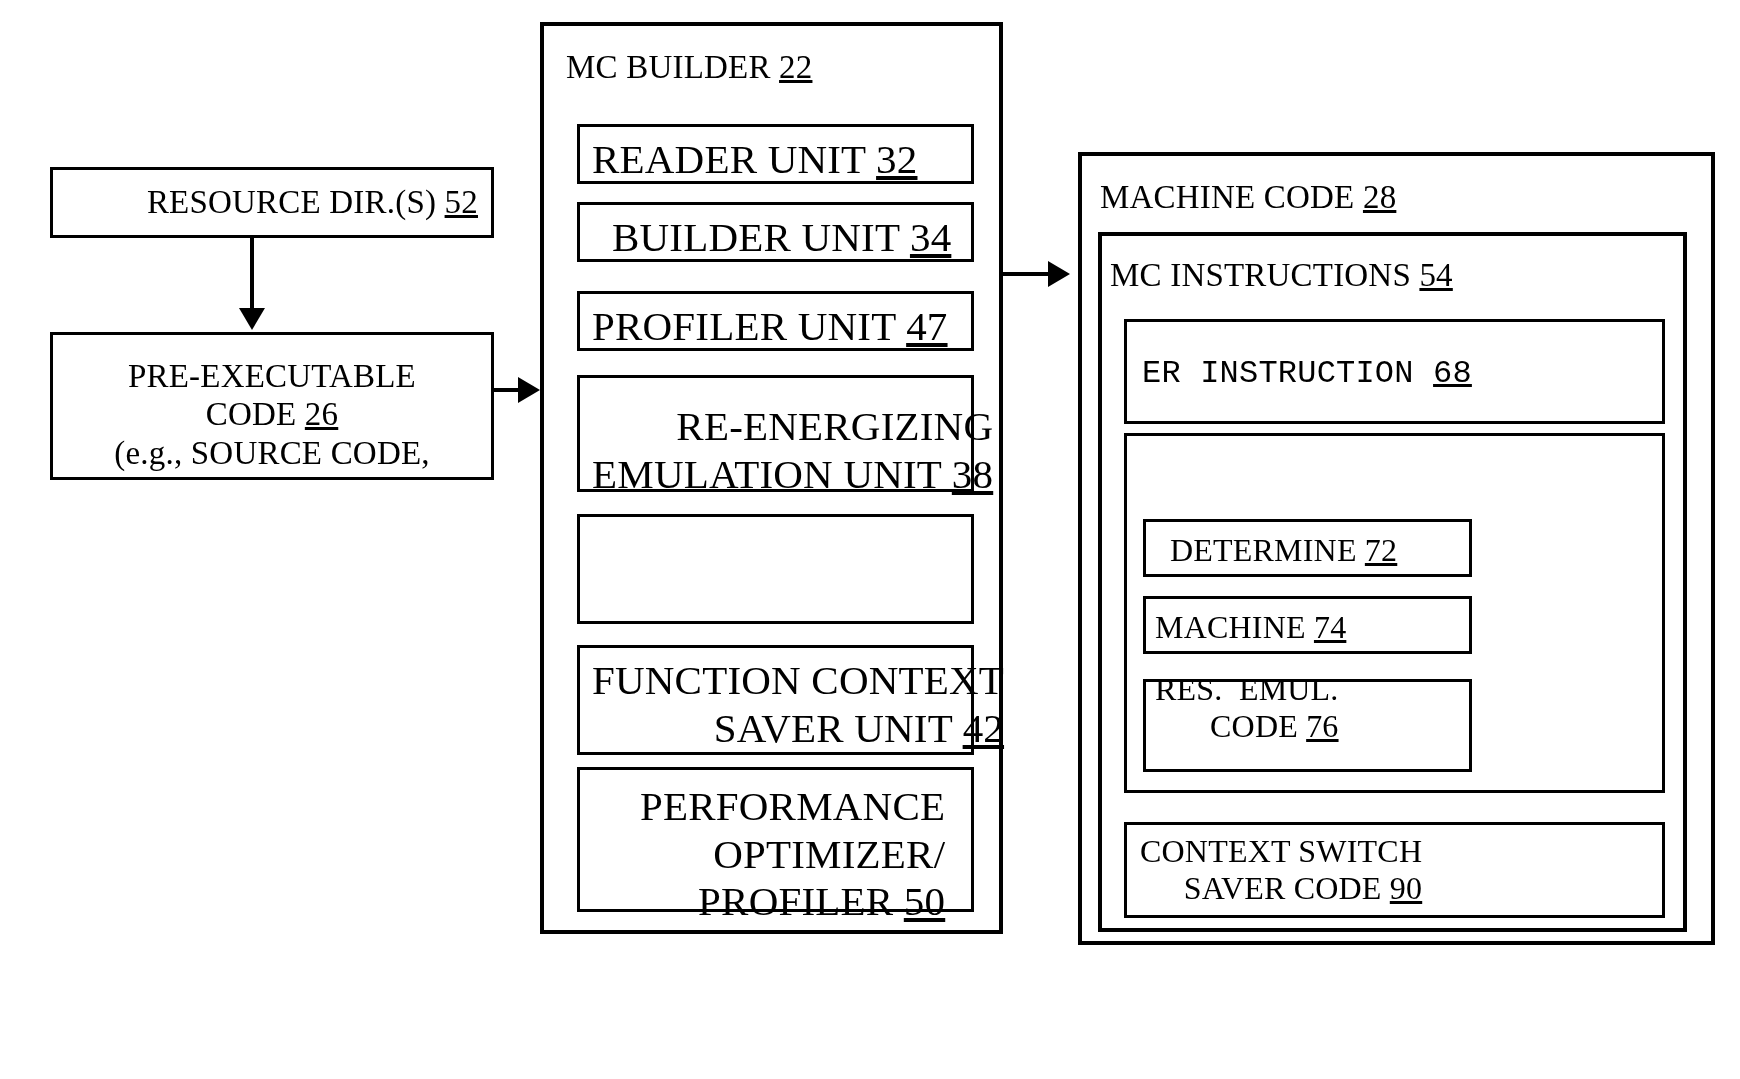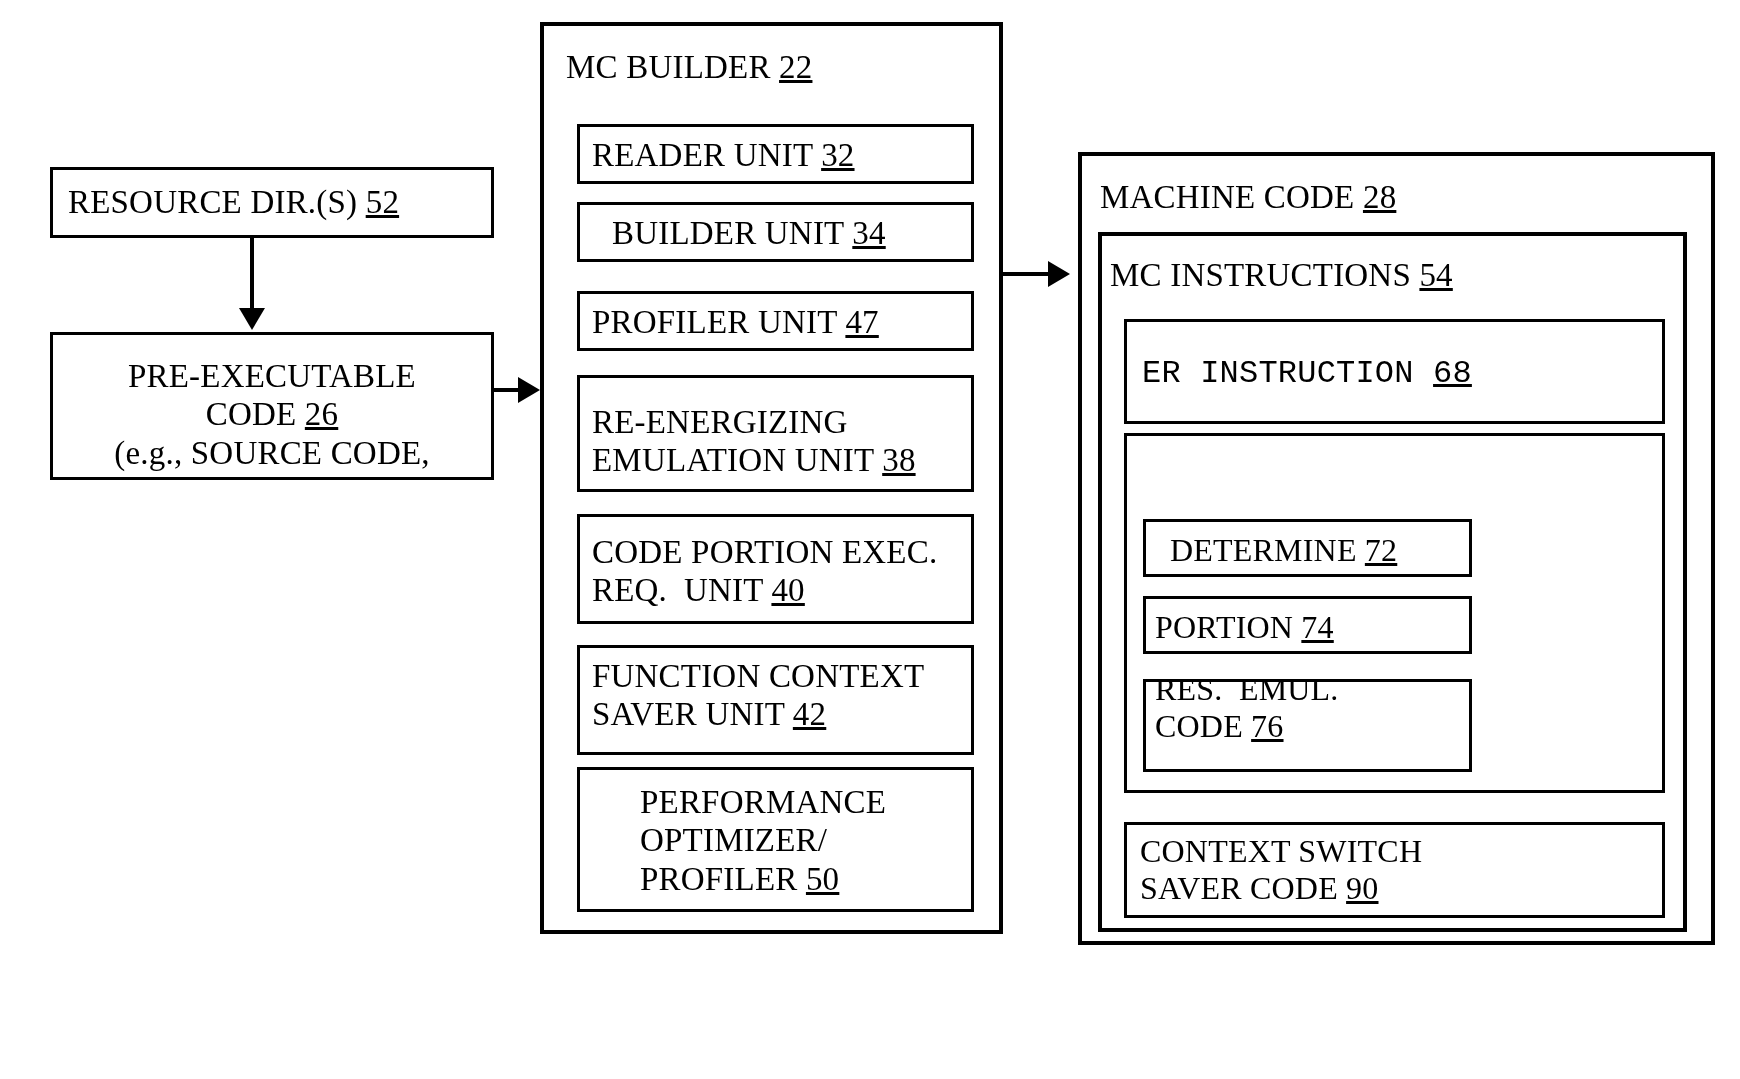--- a/index.html
+++ b/index.html
@@ -25,27 +25,28 @@
     background: transparent;
   }
   .box.thick {
     border-width: 4px;
   }
   .lbl {
     position: absolute;
     white-space: pre;
     line-height: 1.16;
     letter-spacing: 0.2px;
+    text-align: right;
   }
   .lbl .u {
     text-decoration: underline;
   }
   
   .t-panel   { font-size: 33px; }
-  .t-unit    { font-size: 33px; }
+  .t-unit    { font-size: 41px; }
   .t-leaf    { font-size: 32px; }
   .t-left    { font-size: 33px; }
 
   .center { text-align: center; }
 
   
   .hline {
     position: absolute;
     height: 4px;
     background: #000000;
@@ -104,22 +105,20 @@
   <div class="lbl t-unit" style="left:592px; top:214px;margin-left:20px;"><span>BUILDER UNIT</span> <span class="u">34</span></div>
 
   <div class="box" style="left:577px; top:291px; width:397px; height:60px;"></div>
   <div class="lbl t-unit" style="left:592px; top:303px;"><span>PROFILER UNIT</span> <span class="u">47</span></div>
 
   <div class="box" style="left:577px; top:375px; width:397px; height:117px;"></div>
   <div class="lbl t-unit" style="left:592px; top:403px;"><span>RE-ENERGIZING</span>
 <span>EMULATION UNIT </span><span class="u">38</span></div>
 
   <div class="box" style="left:577px; top:514px; width:397px; height:110px;"></div>
-  <div class="lbl t-unit" style="left:592px; top:533px;"><span>CODE PORTION EXEC.</span>
-<span>REQ.  UNIT </span><span class="u">40</span></div>
 
   <div class="box" style="left:577px; top:645px; width:397px; height:110px;"></div>
   <div class="lbl t-unit" style="left:592px; top:657px;"><span>FUNCTION CONTEXT</span>
 <span>SAVER UNIT </span><span class="u">42</span></div>
 
   <div class="box" style="left:577px; top:767px; width:397px; height:145px;"></div>
   <div class="lbl t-unit" style="left:592px; top:783px;margin-left:48px;"><span>PERFORMANCE</span>
 <span>OPTIMIZER/</span>
 <span>PROFILER </span><span class="u">50</span></div>
 
@@ -134,21 +133,21 @@
 
   <div class="box" style="left:1124px; top:319px; width:541px; height:105px;"></div>
   <div class="lbl t-leaf" style="left:1142px; top:355px;font-family:Liberation Mono, monospace;"><span>ER INSTRUCTION</span> <span class="u">68</span></div>
 
   <div class="box" style="left:1124px; top:433px; width:541px; height:360px;"></div>
 
   <div class="box" style="left:1143px; top:519px; width:329px; height:58px;"></div>
   <div class="lbl t-leaf" style="left:1170px; top:532px;"><span>DETERMINE </span><span class="u">72</span></div>
 
   <div class="box" style="left:1143px; top:596px; width:329px; height:58px;"></div>
-  <div class="lbl t-leaf" style="left:1155px; top:609px;"><span>PORTION </span><span class="u">74</span></div>
+  <div class="lbl t-leaf" style="left:1155px; top:609px;"><span>MACHINE </span><span class="u">74</span></div>
 
   <div class="box" style="left:1143px; top:679px; width:329px; height:93px;"></div>
   <div class="lbl t-leaf" style="left:1155px; top:654px;margin-top:17px;"><span>RES.  EMUL.</span>
 <span>CODE </span><span class="u">76</span></div>
 
   <div class="box" style="left:1124px; top:822px; width:541px; height:96px;"></div>
   <div class="lbl t-leaf" style="left:1140px; top:833px;"><span>CONTEXT SWITCH</span>
 <span>SAVER CODE </span><span class="u">90</span></div>
 
 </div>

